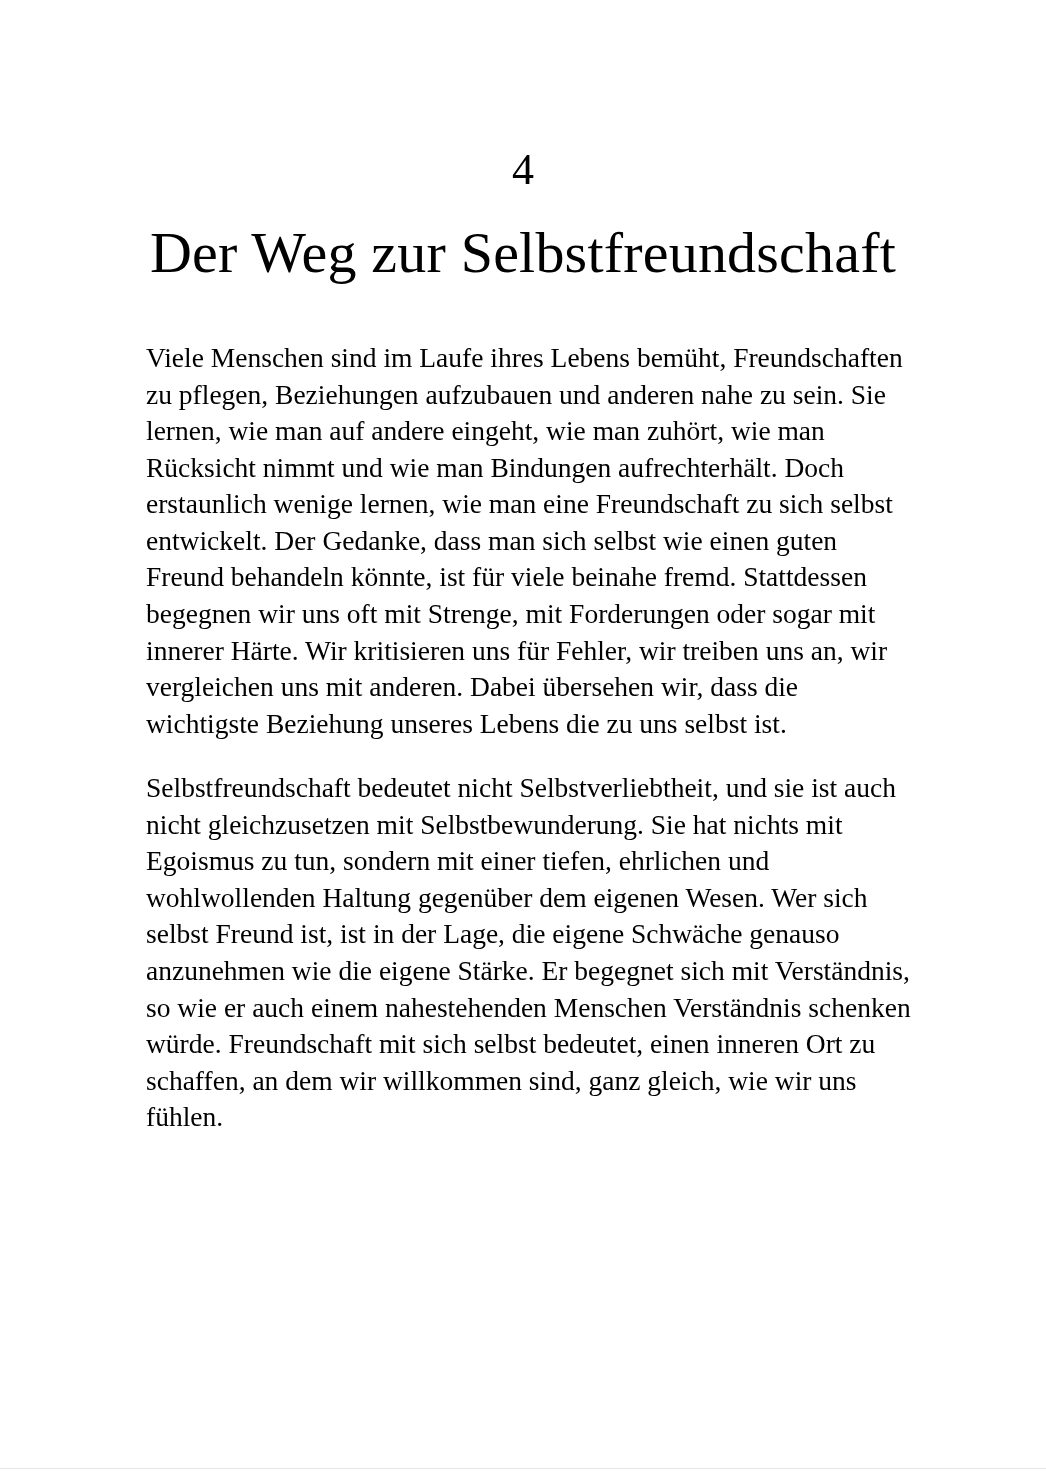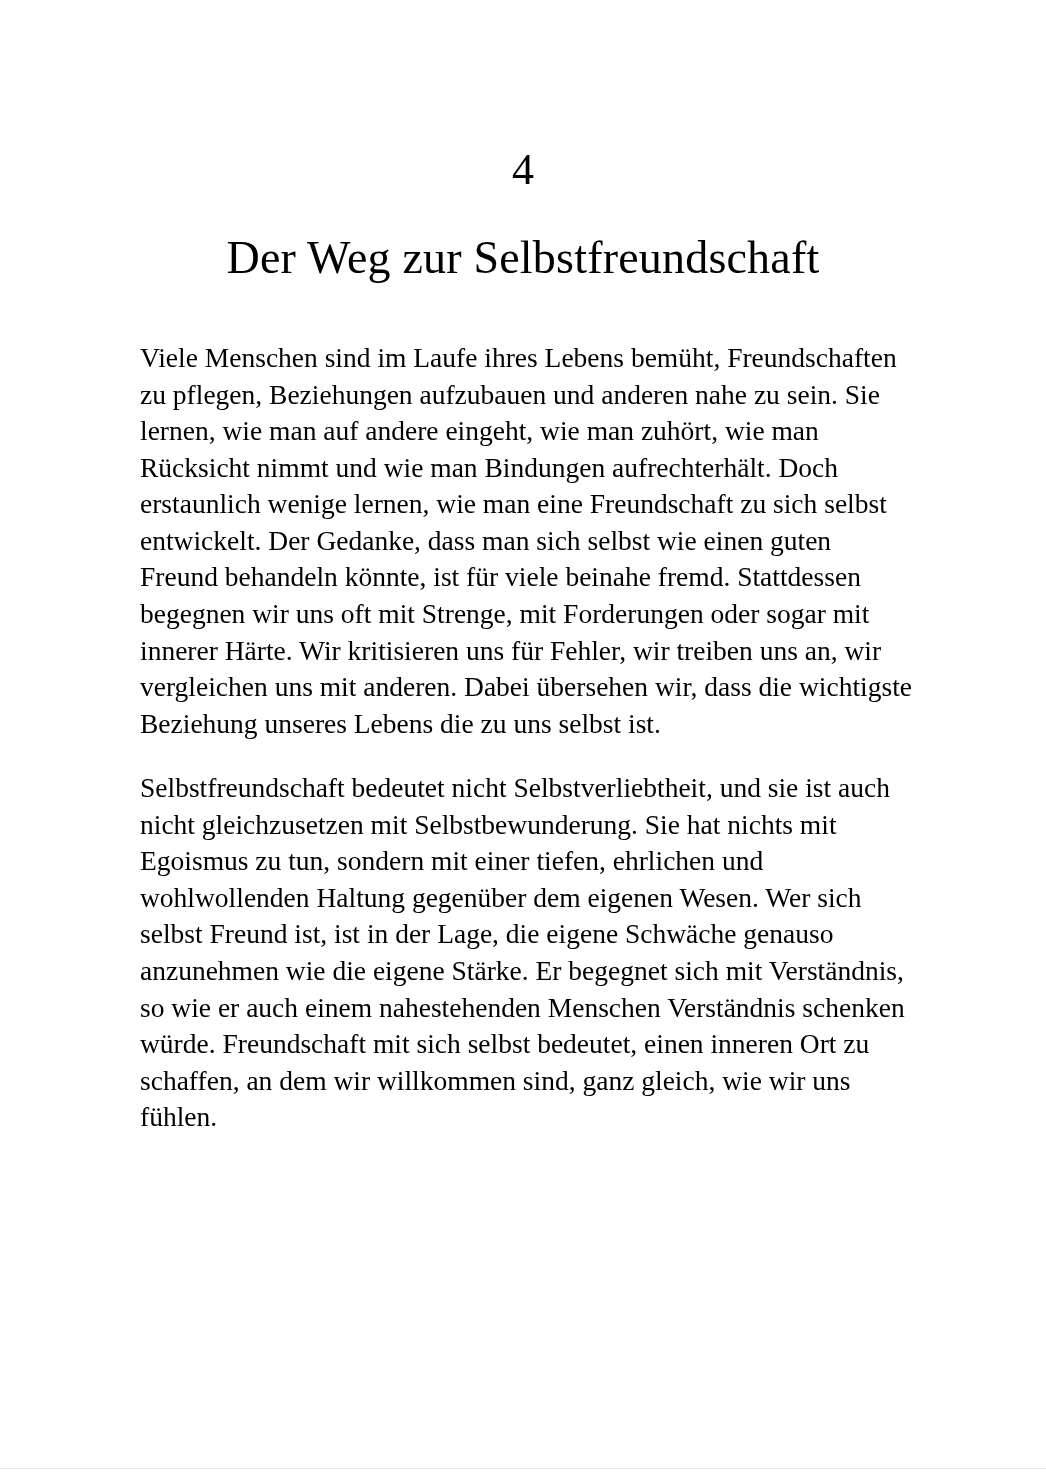--- a/index.html
+++ b/index.html
@@ -27,35 +27,35 @@
   .chapter-number {
     text-align: center;
     font-size: 44px;
     line-height: 1;
     margin: 0;
     padding-top: 148px;
     font-weight: normal;
   }
   .chapter-title {
     text-align: center;
-    font-size: 46px;
+    font-size: 58px;
     line-height: 1.15;
-    margin: 12px;
+    margin: 0;
     padding-top: 28px;
     font-weight: normal;
     letter-spacing: 0.2px;
   }
   .body-wrap {
     position: absolute;
     left: 138px;
     top: 340px;
     width: 775px;
   }
   p.para {
-    margin: 0 0 28px 2px;
+    margin: 0 0 28px 8px;
     font-size: 27.5px;
     line-height: 1.33;
     text-align: left;
     hyphens: none;
   }
   p.para:last-child {
     margin-bottom: 0;
   }
   .footer-rule {
     position: absolute;

